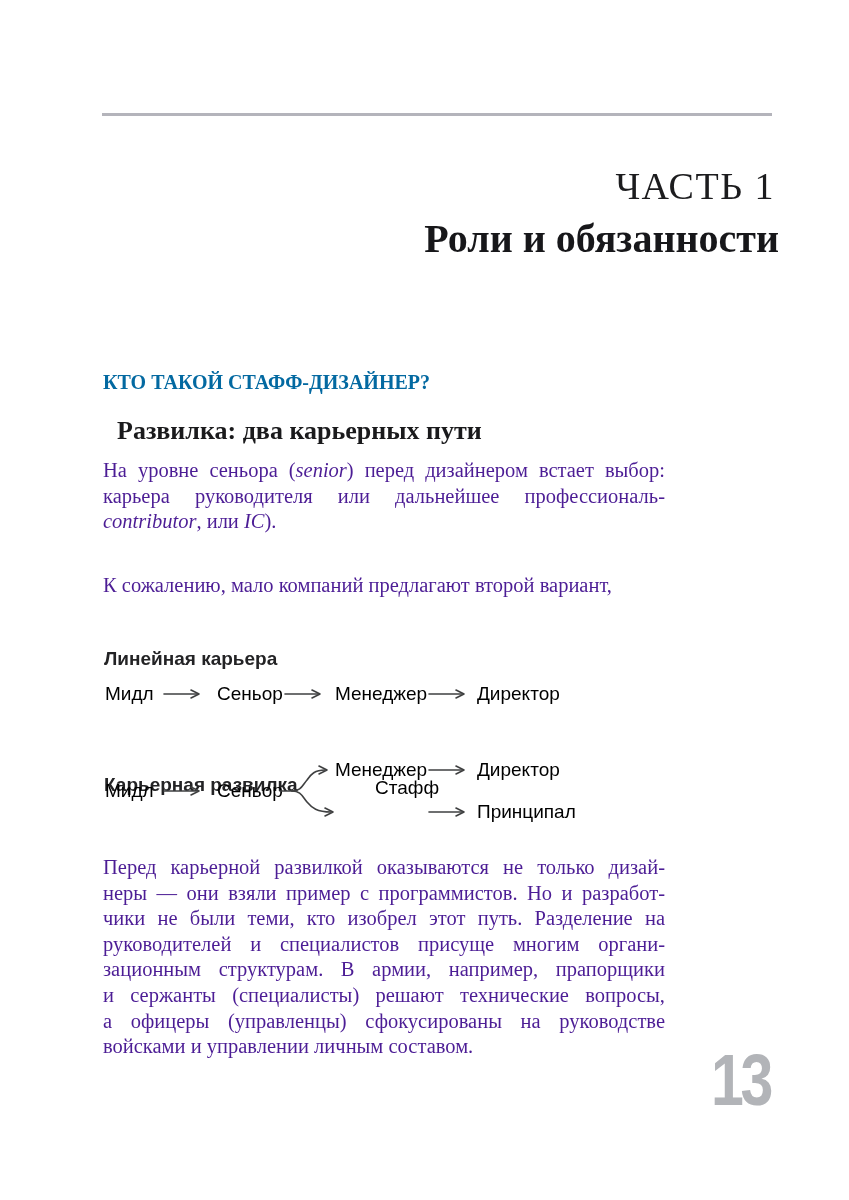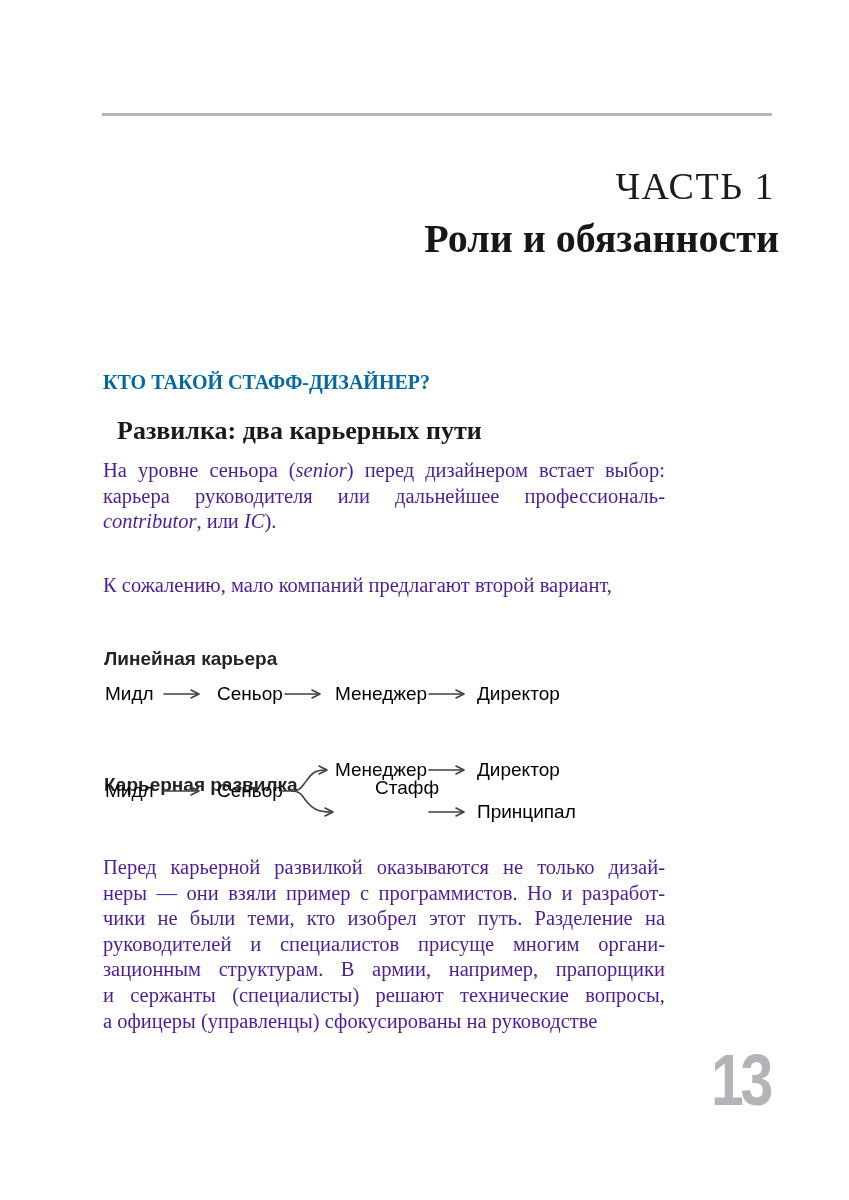--- a/index.html
+++ b/index.html
@@ -166,17 +166,18 @@
   </svg>
 
   <div class="abs para para-3">
       <div class="tline"><span>Перед карьерной развилкой оказываются не только дизай-</span></div>
       <div class="tline"><span>неры — они взяли пример с программистов. Но и разработ-</span></div>
       <div class="tline"><span>чики не были теми, кто изобрел этот путь. Разделение на</span></div>
       <div class="tline"><span>руководителей и специалистов присуще многим органи-</span></div>
       <div class="tline"><span>зационным структурам. В армии, например, прапорщики</span></div>
       <div class="tline"><span>и сержанты (специалисты) решают технические вопросы,</span></div>
       <div class="tline"><span>а офицеры (управленцы) сфокусированы на руководстве</span></div>
+      <div class="tline"><span>войсками и управлении личным составом.</span></div>
     </div>
 
   <div class="abs page-number">13</div>
 
 </div>
 
 </body></html>

